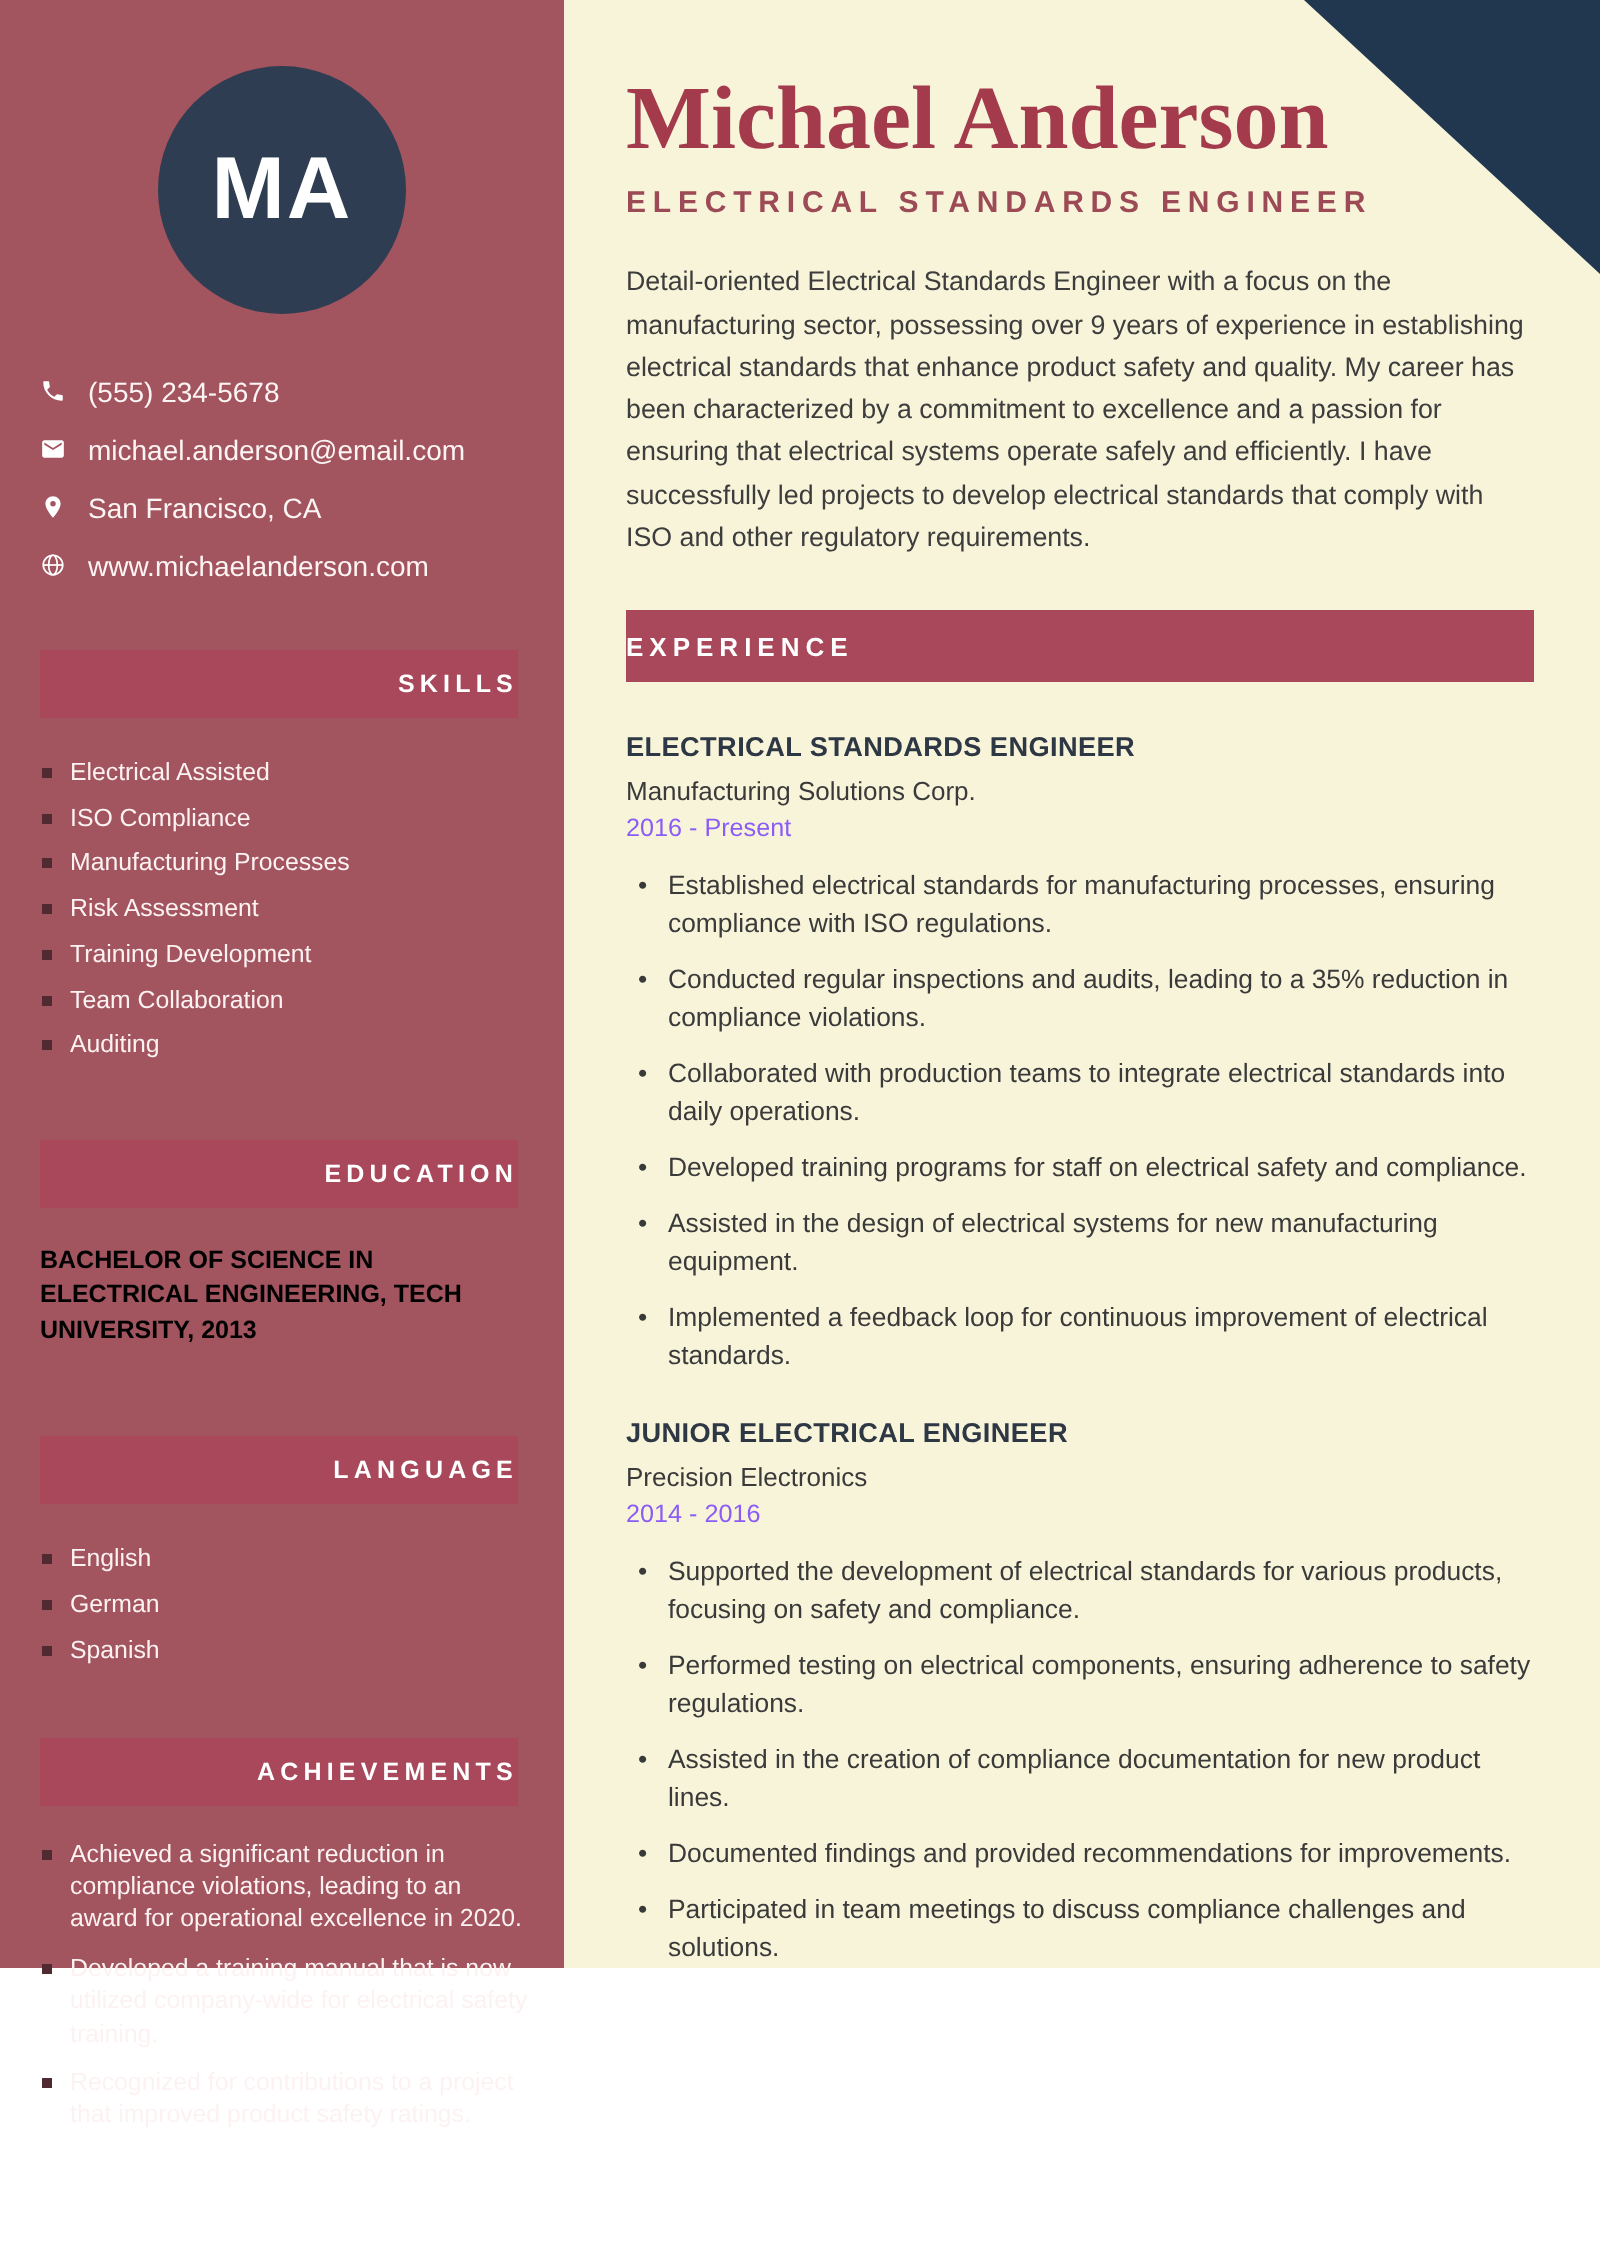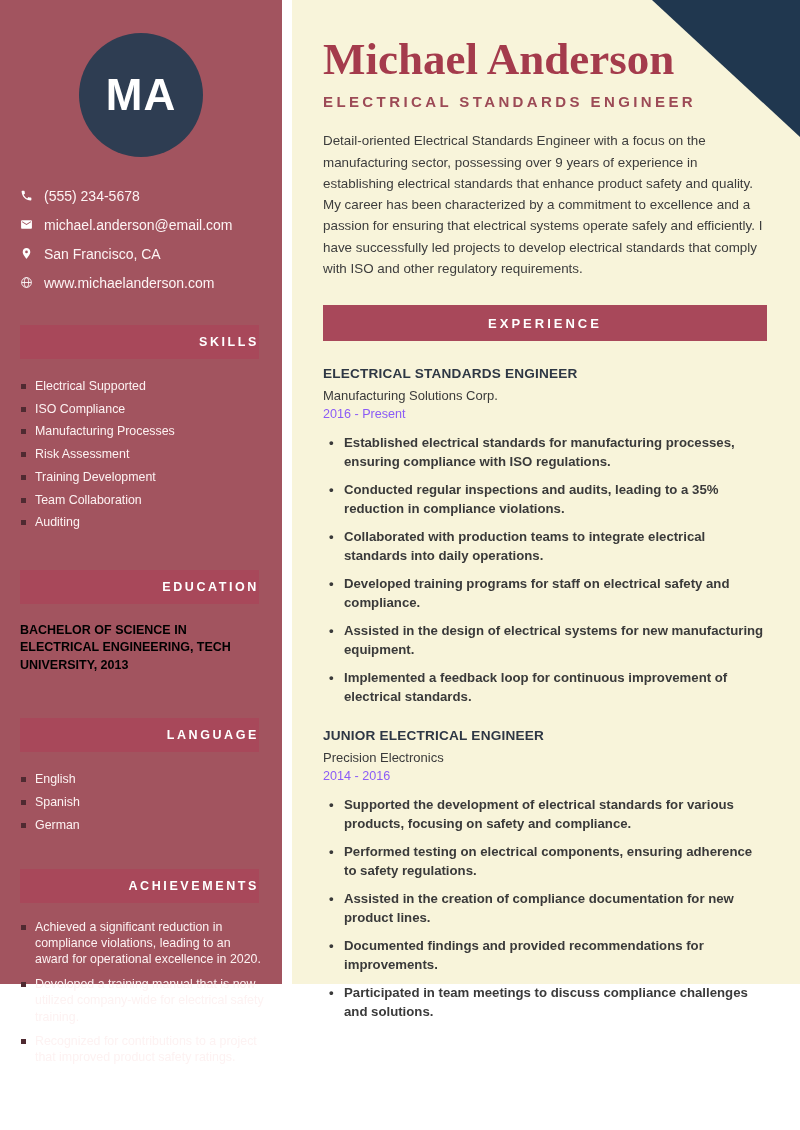--- a/index.html
+++ b/index.html
@@ -58,21 +58,20 @@
     margin:18px 20px 0 20px;
     font-size:12.5px;font-weight:700;line-height:17.5px;color:#000000;
   }
 
   
   .main{
     flex:1;height:100%;
     background:var(--main_bg,#f8f4da);
     position:relative;box-sizing:border-box;
     padding:36px 33px 14px 31px;
-    margin-left:10px;
   }
   .corner{
     position:absolute;top:0;right:0;width:0;height:0;
     border-left:148px solid transparent;
     border-top:137px solid var(--corner_navy,#20374f);
   }
   .name{
     font-family:"Liberation Serif", serif;
     font-size:45px;font-weight:700;line-height:1.05;
     color:var(--name_red,#a43b4c);
@@ -82,32 +81,32 @@
     margin-top:10px;font-size:15px;font-weight:700;letter-spacing:3.4px;
     color:#9c4a56;position:relative;z-index:1;
   }
   .summary{
     margin-top:20px;font-size:13.4px;line-height:21.3px;color:#3d3d3d;
     position:relative;z-index:1;
   }
   .exp-band{
     margin-top:26px;height:36px;
     background:var(--band_bg,#a8485a);
-    display:flex;align-items:center;justify-content:center;
+    display:flex;align-items:center;justify-content:flex-start;
     font-size:13px;font-weight:700;letter-spacing:3px;color:#fff;
   }
   .job{margin-top:25px;}
   .job + .job{margin-top:22px;}
   .job-title{font-size:13.6px;font-weight:700;color:#2e3744;letter-spacing:.2px;}
   .job-company{margin-top:7px;font-size:13px;color:#3a3a3a;}
   .job-dates{margin-top:4px;font-size:12.6px;color:#8b5cf6;}
   ul.bullets{list-style:none;margin:12px 0 0 0;padding:0 0 0 6px;}
   ul.bullets li{
     position:relative;padding-left:15px;
-    font-size:13.2px;line-height:19px;color:#3a3a3a;margin-bottom:9px;font-weight:bold;
+    font-size:13.2px;line-height:19px;color:#3a3a3a;margin-bottom:9px;
   }
   ul.bullets li::before{
     content:"\2022";position:absolute;left:0;top:0;color:#3a3a3a;
   }
 </style>
 </head>
 <body>
 
 <div class="page">
 
@@ -152,42 +151,42 @@
         </span>
         <span class="c-txt">www.michaelanderson.com</span>
       </div>
     </div>
 
     <div class="band skills">
       <span>SKILLS</span>
     </div>
     <ul class="side-list">
 
-    <li><span>Electrical Supported</span></li>
+    <li><span>Electrical Assisted</span></li>
         <li><span>ISO Compliance</span></li>
         <li><span>Manufacturing Processes</span></li>
         <li><span>Risk Assessment</span></li>
         <li><span>Training Development</span></li>
         <li><span>Team Collaboration</span></li>
         <li><span>Auditing</span></li>
       </ul>
 
     <div class="band education">
       <span>EDUCATION</span>
     </div>
     <div class="edu-text">BACHELOR OF SCIENCE IN ELECTRICAL ENGINEERING, TECH UNIVERSITY, 2013</div>
 
     <div class="band language">
       <span>LANGUAGE</span>
     </div>
     <ul class="side-list">
 
     <li><span>English</span></li>
+        <li><span>German</span></li>
         <li><span>Spanish</span></li>
-        <li><span>German</span></li>
       </ul>
 
     <div class="band achievements">
       <span>ACHIEVEMENTS</span>
     </div>
     <ul class="side-list wrap">
 
     <li><span>Achieved a significant reduction in compliance violations, leading to an award for operational excellence in 2020.</span></li>
         <li><span>Developed a training manual that is now utilized company-wide for electrical safety training.</span></li>
         <li><span>Recognized for contributions to a project that improved product safety ratings.</span></li>

